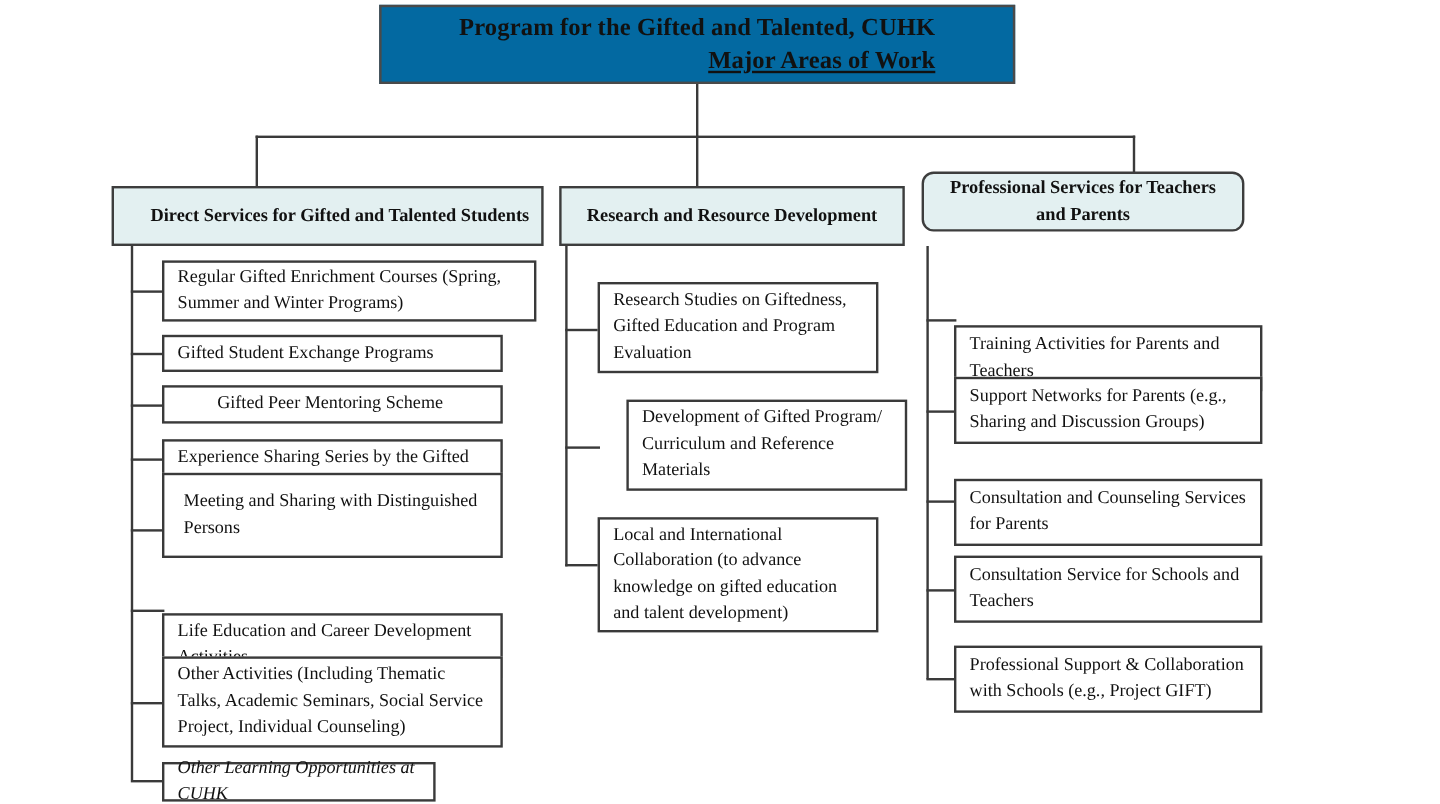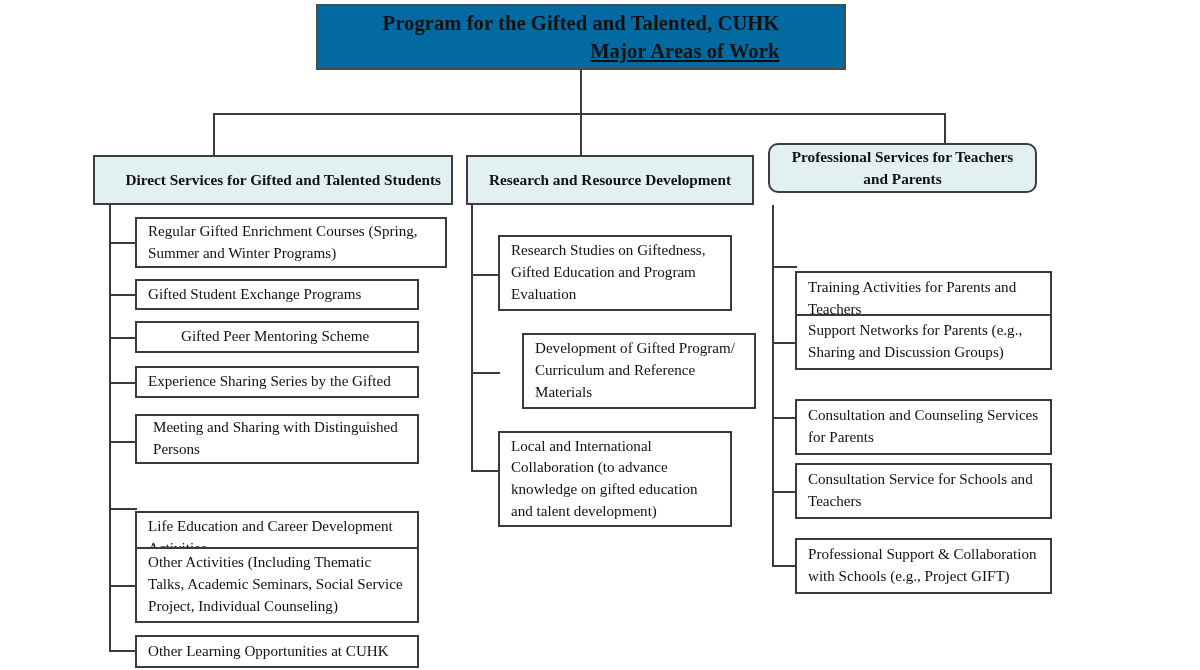--- a/index.html
+++ b/index.html
@@ -116,36 +116,36 @@
   <div class="box leaf-box" style="left:135px; top:321px; width:284px; height:32px;padding-left:44px;">
     <span>Gifted Peer Mentoring Scheme</span>
   </div>
 
   <div class="hline" style="left:109px; top:382px; width:28px;"></div>
   <div class="box leaf-box" style="left:135px; top:366px; width:284px; height:32px;">
     <span>Experience Sharing Series by the Gifted</span>
   </div>
 
   <div class="hline" style="left:109px; top:441px; width:28px;"></div>
-  <div class="box leaf-box" style="left:135px; top:414px; width:284px; height:50px;padding-left:16px;">
+  <div class="box leaf-box" style="left:135px; top:394px; width:284px; height:71px;padding-left:16px;">
     <span>Meeting and Sharing with Distinguished Persons</span>
   </div>
 
   <div class="hline" style="left:109px; top:508px; width:28px;"></div>
   <div class="box leaf-box" style="left:135px; top:481px; width:284px; height:54px;margin-top:30px;">
     <span>Life Education and Career Development Activities</span>
   </div>
 
   <div class="hline" style="left:109px; top:585px; width:28px;"></div>
   <div class="box leaf-box" style="left:135px; top:547px; width:284px; height:76px;justify-content:center;">
     <span>Other Activities (Including Thematic Talks, Academic Seminars, Social Service Project, Individual Counseling)</span>
   </div>
 
   <div class="hline" style="left:109px; top:650px; width:28px;"></div>
-  <div class="box leaf-box" style="left:135px; top:635px; width:284px; height:33px;">
+  <div class="box leaf-box" style="left:135px; top:635px; width:228px; height:33px;font-style:italic;">
     <span>Other Learning Opportunities at CUHK</span>
   </div>
 
   <div class="box cat-box" style="left:466px; top:155px; width:288px; height:50px;align-items:center;">
     <span>Research and Resource Development</span>
   </div>
   <div class="vline" style="left:471px; top:205px; height:267px;"></div>
 
   <div class="hline" style="left:471px; top:274px; width:29px;"></div>
   <div class="box leaf-box" style="left:498px; top:235px; width:234px; height:76px;">

